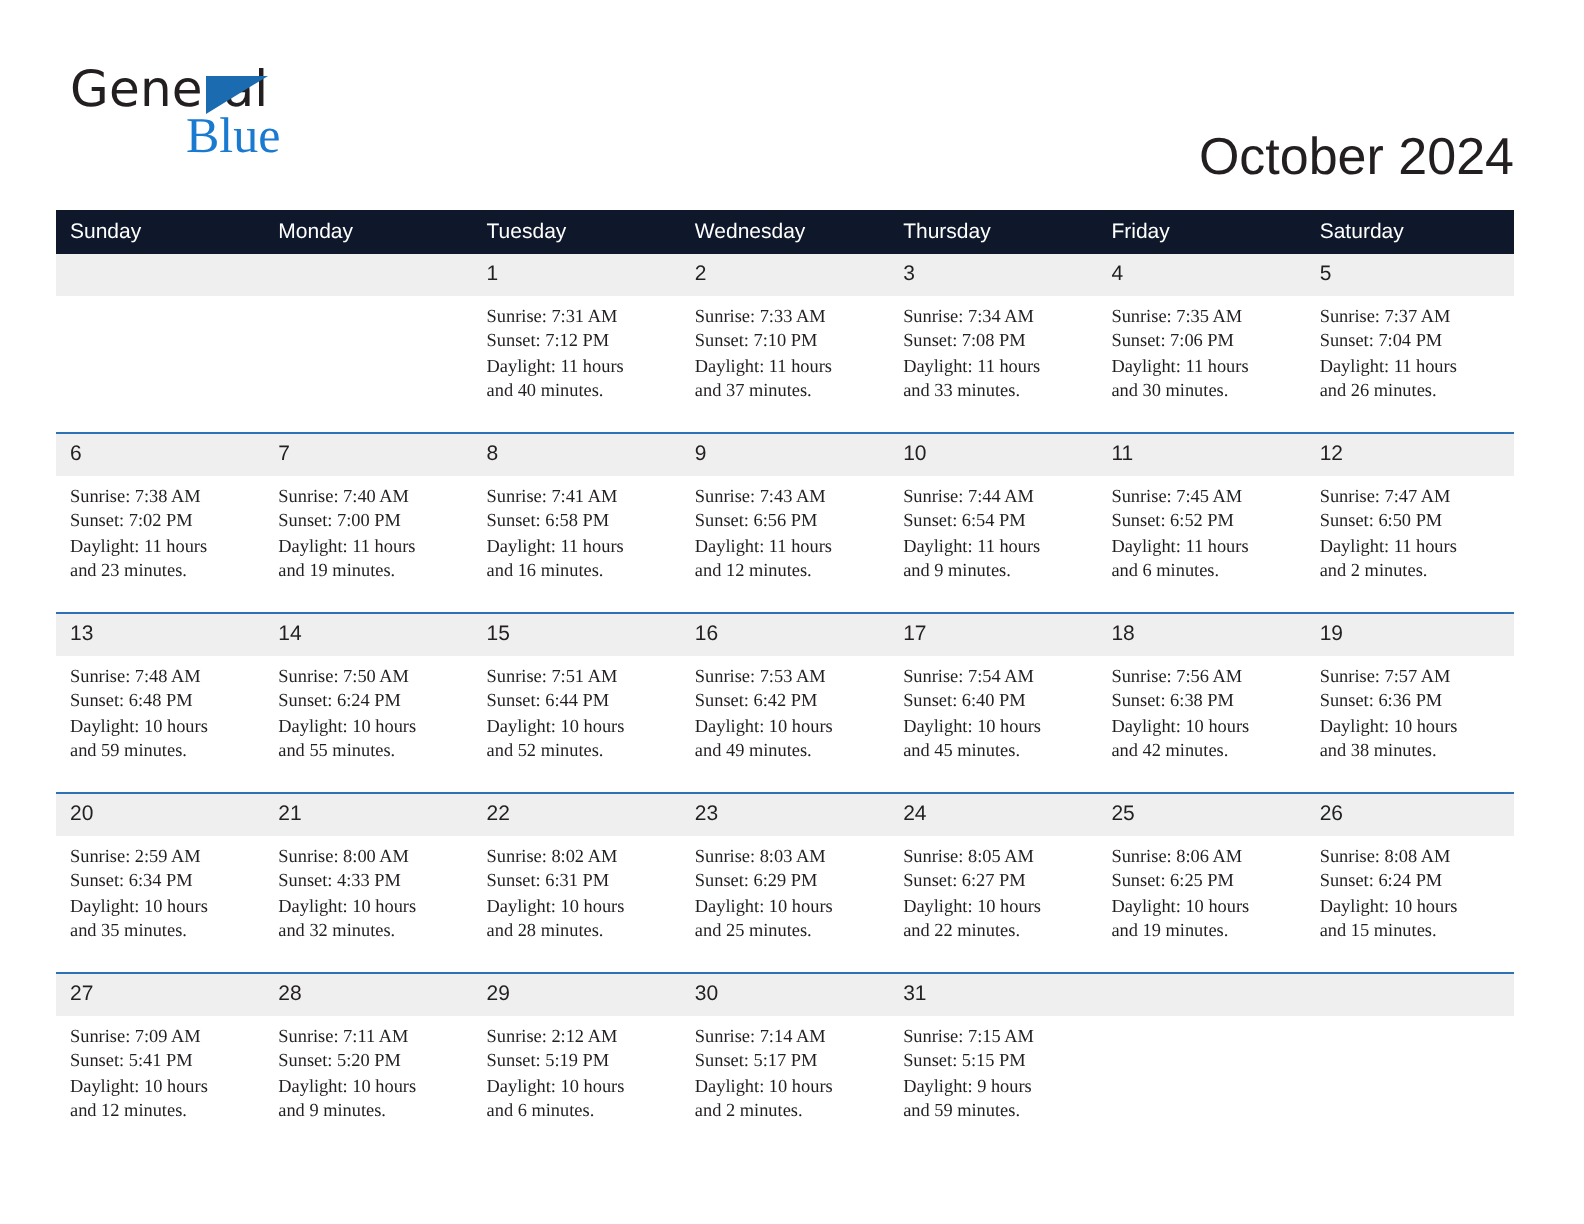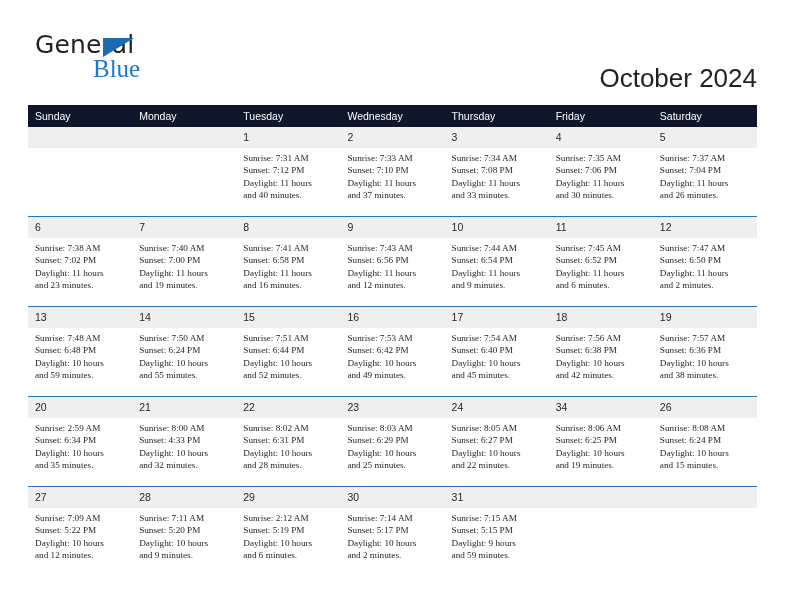--- a/index.html
+++ b/index.html
@@ -456,21 +456,21 @@
               <div class="details">
                 <div>Sunrise: 8:05 AM</div>
                 <div>Sunset: 6:27 PM</div>
                 <div>Daylight: 10 hours</div>
                 <div>and 22 minutes.</div>
               </div>
             </div>
           </td>
           <td>
             <div class="cell-inner">
-              <div class="daynum">34</div>
+              <div class="daynum">25</div>
               <div class="details">
                 <div>Sunrise: 8:06 AM</div>
                 <div>Sunset: 6:25 PM</div>
                 <div>Daylight: 10 hours</div>
                 <div>and 19 minutes.</div>
               </div>
             </div>
           </td>
           <td>
             <div class="cell-inner">
@@ -483,21 +483,21 @@
               </div>
             </div>
           </td>
         </tr>
         <tr class="weekrow">
           <td>
             <div class="cell-inner">
               <div class="daynum">27</div>
               <div class="details">
                 <div>Sunrise: 7:09 AM</div>
-                <div>Sunset: 5:22 PM</div>
+                <div>Sunset: 5:41 PM</div>
                 <div>Daylight: 10 hours</div>
                 <div>and 12 minutes.</div>
               </div>
             </div>
           </td>
           <td>
             <div class="cell-inner">
               <div class="daynum">28</div>
               <div class="details">
                 <div>Sunrise: 7:11 AM</div>

